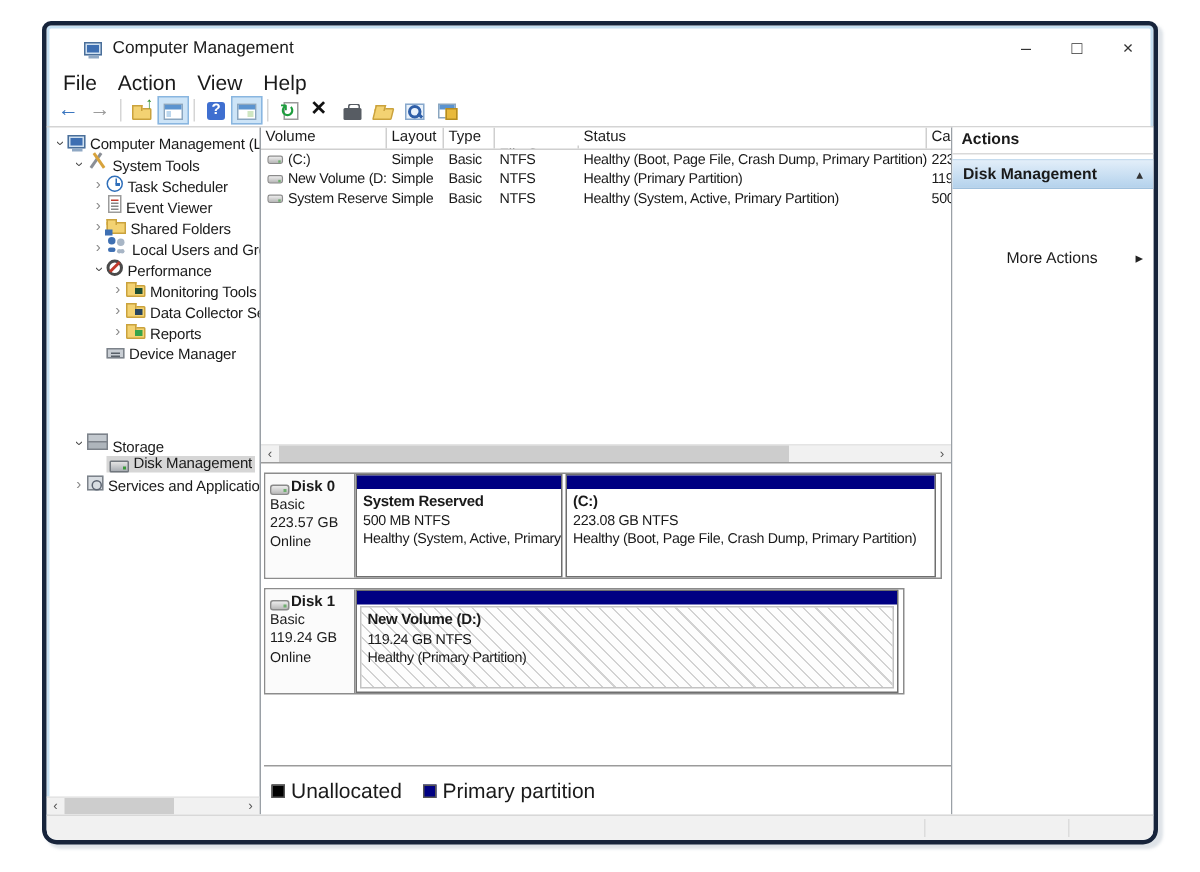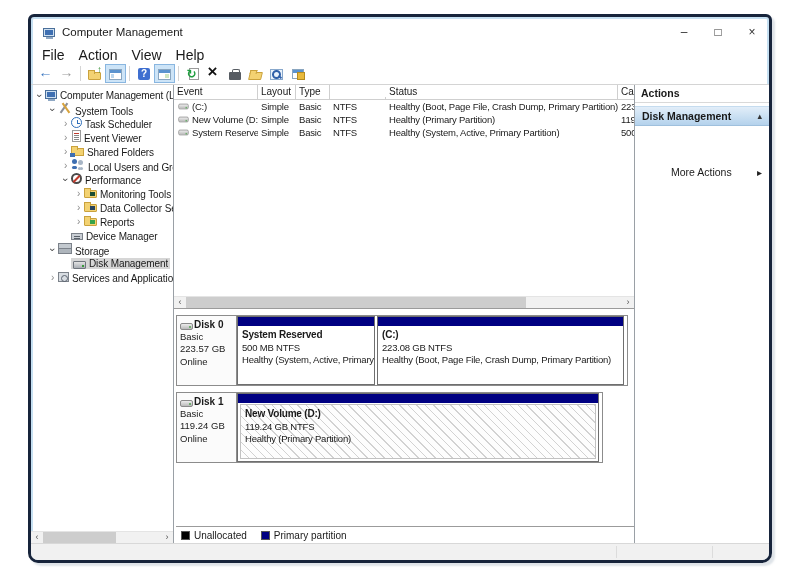--- a/index.html
+++ b/index.html
@@ -4,21 +4,21 @@
 <style>
   * { margin:0; padding:0; box-sizing:border-box; }
   html,body { width:800px; height:581px; background:#ffffff;
     font-family:"Liberation Sans","DejaVu Sans",sans-serif; color:#1a1a1a; overflow:hidden; }
 
   
   .window { position:absolute; left:28px; top:14px; width:744px; height:549px;
     background:#fff; border:3px solid #17243b; border-radius:6px 6px 10px 10px;
     box-shadow:inset 0 0 0 2px #c6e0f2, 3px 3px 2px rgba(160,175,190,.35);
     display:flex; flex-direction:column; overflow:hidden; }
-  .titlebar { height:29px; display:flex; align-items:center; padding-left:12px; flex:none; }
+  .titlebar { height:29px; display:flex; align-items:center; padding-left:25px; flex:none; }
   .title-text { font-size:11.5px; margin-left:7px; }
   .win-controls { margin-left:auto; display:flex; height:100%; }
   .win-btn { width:34px; display:flex; align-items:center; justify-content:center;
     font-size:12px; color:#333; cursor:default; }
   .menubar { height:17px; display:flex; align-items:center; padding-left:4px; font-size:14px; flex:none; }
   .menu-item { padding:1px 7px; }
   .toolbar { height:22px; display:flex; align-items:center; padding-left:4px;
     border-bottom:1px solid #d4d4d4; flex:none; }
   .tb-btn { width:21px; height:19px; display:flex; align-items:center; justify-content:center;
     border:1px solid transparent; position:relative; }
@@ -128,22 +128,22 @@
   .disk-label .dname { font-weight:700; display:flex; align-items:center; gap:1px; font-size:10px; }
   .parts { display:flex; gap:2px; padding:0; }
   .part { border:1px solid #6f6f6f; display:flex; flex-direction:column; background:#fff; flex:none; }
   .part-top { height:9px; background:#000082; flex:none; }
   .part-body { flex:1; padding:2px 4px; font-size:9.5px; letter-spacing:-.2px; line-height:1.35;
     white-space:nowrap; overflow:hidden; }
   .part-body .pname { font-weight:700; font-size:10px; }
   .part-body.hatched { margin:1px 2px 2px; border:1px solid #c2c2c2;
     background:repeating-linear-gradient(45deg,#fdfdfd 0 5px,#d2d2d2 5px 6px); }
 
-  .legend { margin-top:auto; height:17px; border-top:1px solid #9b9b9b; display:flex; align-items:center;
-    gap:14px; padding-left:5px; font-size:10px; flex:none; background:#fff; }
+  .legend { margin-top:auto; height:33px; border-top:1px solid #9b9b9b; display:flex; align-items:center;
+    gap:14px; padding-left:5px; font-size:14px; flex:none; background:#fff; }
   .leg-item { display:flex; align-items:center; gap:4px; }
   .leg-swatch { width:9px; height:9px; border:1px solid #555; }
 
   
   .actions-pane { width:134px; background:#fff; display:flex; flex-direction:column; flex:none; }
   .actions-title { height:18px; font-size:10.5px; font-weight:700; padding:2px 0 0 6px; border-bottom:1px solid #d9d9d9; }
   .action-group { margin-top:3px; height:20px; display:flex; align-items:center; padding:0 7px;
     background:linear-gradient(#e2eef9,#b4d2ec); border-top:1px solid #c5dcef; border-bottom:1px solid #9fc0dd;
     font-size:10.5px; font-weight:700; }
   .action-group .chev { margin-left:auto; font-size:9px; color:#333; }
@@ -259,21 +259,21 @@
             <span class="sel-box"><span class="icn folder folder-data"></span><span class="lbl">Data Collector Sets</span></span>
           </div>
           <div class="tree-row" style="padding-left: 42px;">
             <span class="expander">›</span>
             <span class="sel-box"><span class="icn folder folder-report"></span><span class="lbl">Reports</span></span>
           </div>
           <div class="tree-row" style="padding-left: 29px;">
             <span class="expander"></span>
             <span class="sel-box"><span class="icn device-manager"></span><span class="lbl">Device Manager</span></span>
           </div>
-          <div class="tree-row" style="padding-left: 16px;">
+          <div class="tree-row" style="padding-left: 16px; margin-top: 46px;">
             <span class="expander down">›</span>
             <span class="sel-box"><span class="icn storage"></span><span class="lbl">Storage</span></span>
           </div>
           <div class="tree-row selected" style="padding-left: 29px;">
             <span class="expander"></span>
             <span class="sel-box">
               <span class="icn disk-management"></span>
               <span class="lbl">Disk Management</span>
             </span>
           </div>
@@ -288,21 +288,21 @@
           <div class="hs-thumb" style="left:0;right:38%"></div>
         </div>
         <div class="hs-arrow">›</div>
       </div>
     </div>
 
     <div class="center-pane">
       <div class="vol-pane">
         <div class="vol-table">
           <div class="vt-head">
-              <div class="hc" style="width: 84px;">Event</div>
+              <div class="hc" style="width: 84px;">Volume</div>
               <div class="hc" style="width: 38px;">Layout</div>
               <div class="hc" style="width: 34px;">Type</div>
               <div class="hc" style="width: 56px; margin-top: 12px;">File System</div>
               <div class="hc" style="width: 232px;">Status</div>
               <div class="hc" style="width: 60px;">Capacity</div>
             </div>
           <div class="vt-body">
               <div class="vt-row">
                 <div class="c vol" style="width: 84px;">
                   <span class="icn drive"></span>

